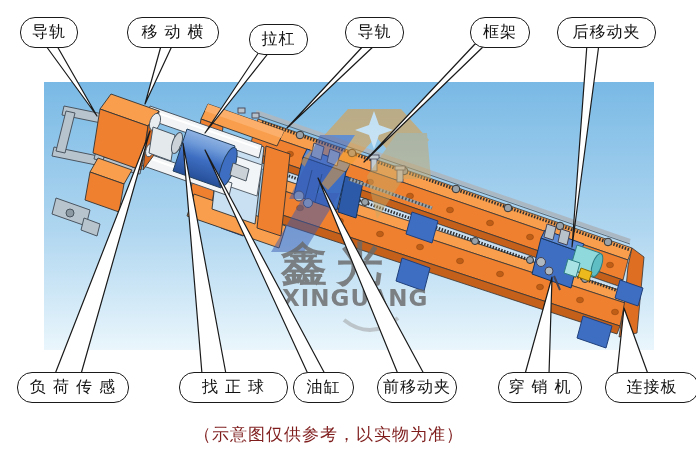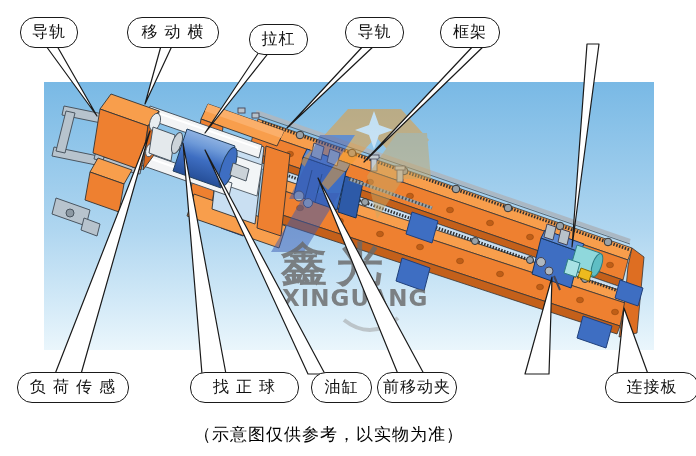--- a/index.html
+++ b/index.html
@@ -9,21 +9,21 @@
   svg.base{z-index:0;}
   svg.overlay{z-index:2;}
   .wm{position:absolute;z-index:1;font-weight:bold;color:var(--watermark_gray,#6a6a6a);opacity:.82;line-height:1;}
   .wm-cn{left:281px;top:241px;font-size:46px;letter-spacing:10px;}
   .wm-en{left:282px;top:287px;font-size:23px;letter-spacing:1px;}
   .bubble{position:absolute;z-index:3;height:31px;box-sizing:border-box;
           border:1.6px solid var(--label_border,#1a1a1a);border-radius:15px;background:#fff;
           display:flex;align-items:center;justify-content:center;
           font-size:16px;color:#111;letter-spacing:1px;white-space:nowrap;}
   .caption{position:absolute;z-index:3;left:193px;top:423px;width:272px;text-align:center;
-           font-size:17px;color:#000000;letter-spacing:1px;}
+           font-size:17px;color:#7f1d1d;letter-spacing:1px;}
   
   .f-o1{fill:var(--machine_orange_light,#F89E4C);} .f-o2{fill:var(--machine_orange,#EE8030);}
   .f-o3{fill:var(--machine_orange_dark,#C4601A);}  .f-bl{fill:var(--machine_blue,#3E6EC2);}
   .f-cy{fill:var(--motor_cyan,#8FD8DC);}
 </style>
 </head>
 <body>
 
 <div class="stage">
 
@@ -232,22 +232,24 @@
       <path d="M398,374 L318,178 L424,374 Z"></path>
       <path d="M525,374 L552,277 L549,374 Z"></path>
       <path d="M617,374 L624,308 L648,374 Z"></path>
     </g>
   </svg>
 
   <div class="bubble" style="left:20px;top:17px;width:58px">导轨</div>
   <div class="bubble" style="left:127px;top:17px;width:92px">移 动 横</div>
   <div class="bubble" style="left:249px;top:24px;width:59px">拉杠</div>
   <div class="bubble" style="left:345px;top:17px;width:59px">导轨</div>
-  <div class="bubble" style="left:440px;top:17px;width:60px">框架</div>
+  <div class="bubble" style="left:470px;top:17px;width:60px">框架</div>
+  <div class="bubble" style="left:557px;top:17px;width:99px">后移动夹</div>
 
   <div class="bubble" style="left:17px;top:372px;width:112px">负 荷 传 感</div>
-  <div class="bubble" style="left:190px;top:372px;width:109px">找 正 球</div>
-  <div class="bubble" style="left:311px;top:372px;width:61px">油缸</div>
+  <div class="bubble" style="left:179px;top:372px;width:109px">找 正 球</div>
+  <div class="bubble" style="left:293px;top:372px;width:61px">油缸</div>
   <div class="bubble" style="left:377px;top:372px;width:80px">前移动夹</div>
+  <div class="bubble" style="left:498px;top:372px;width:84px">穿 销 机</div>
   <div class="bubble" style="left:605px;top:372px;width:94px">连接板</div>
 
   <div class="caption">（示意图仅供参考，以实物为准）</div>
 </div>
 
 </body></html>

